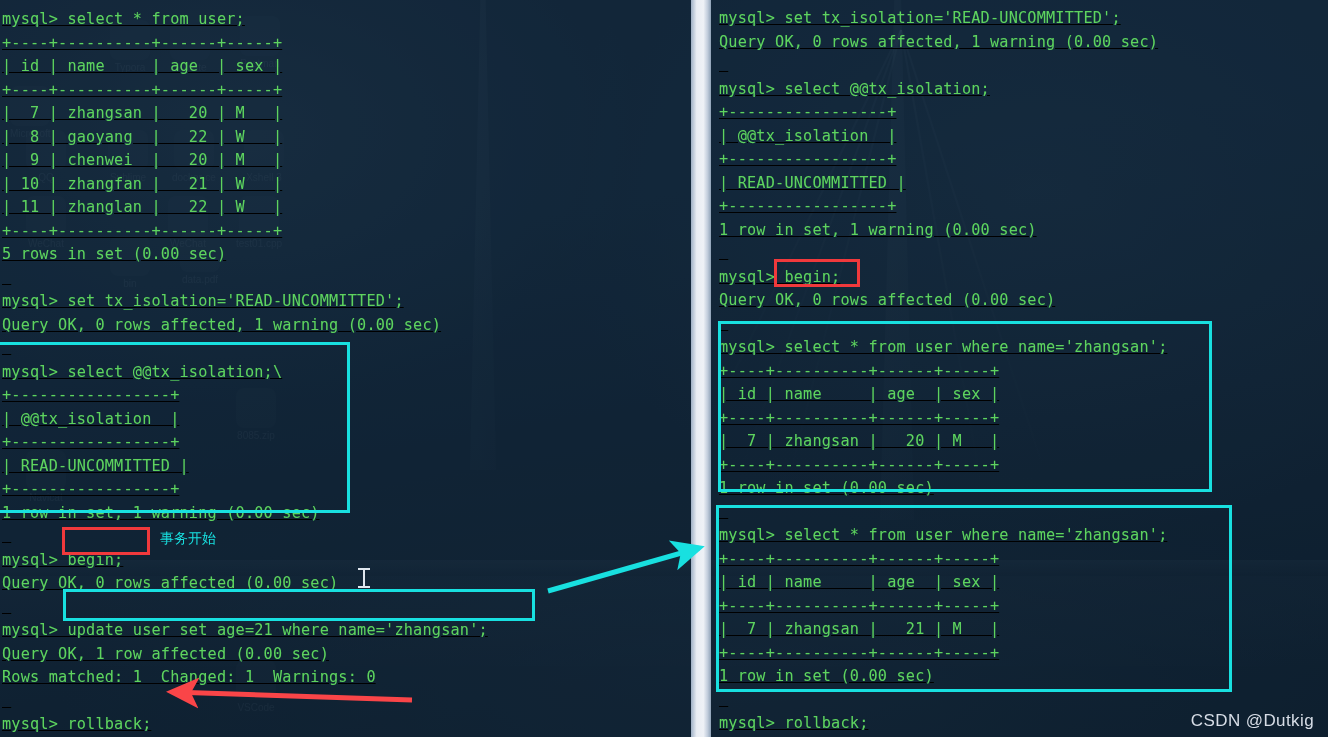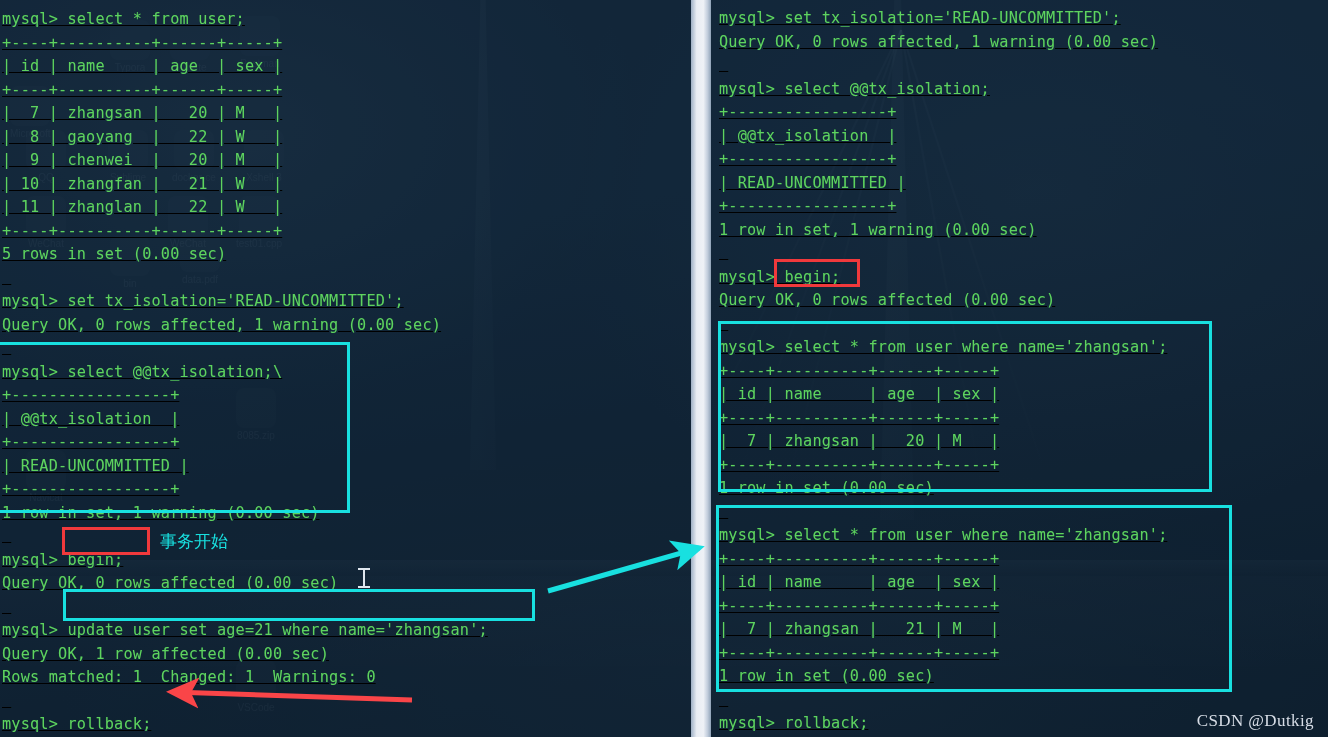--- a/index.html
+++ b/index.html
@@ -102,21 +102,21 @@
   .box {
     position: absolute;
     border: 3px solid #18e0e0;
     pointer-events: none;
   }
   .box.red { border-color: #f0393c; border-width: 3px; }
 
   .anno-text {
     position: absolute;
     font-family: "Liberation Sans", "DejaVu Sans", sans-serif;
-    font-size: 17px;
+    font-size: 14px;
     color: #18e0e0;
     white-space: nowrap;
     pointer-events: none;
   }
 
   .arrow-layer {
     position: absolute; inset: 0;
     pointer-events: none;
   }
 
@@ -128,21 +128,21 @@
     pointer-events: none;
   }
   #ibeam .stem { position:absolute; left:5px; top:3px; width:2px; height:18px; background:#dfe6ee; }
   #ibeam .bar  { position:absolute; width:12px; height:2px; background:#dfe6ee; left:0; }
   #ibeam .bar.t { top: 2px; }
   #ibeam .bar.b { top: 20px; }
 
   #watermark {
     position: absolute;
     right: 14px; bottom: 6px;
-    font-family: Liberation Serif, serif;
+    font-family: Liberation Sans, sans-serif;
     font-size: 17px;
     color: #d7dde6;
     letter-spacing: 0.4px;
     pointer-events: none;
   }
 </style>
 </head>
 <body>
 
 <div id="screen">

